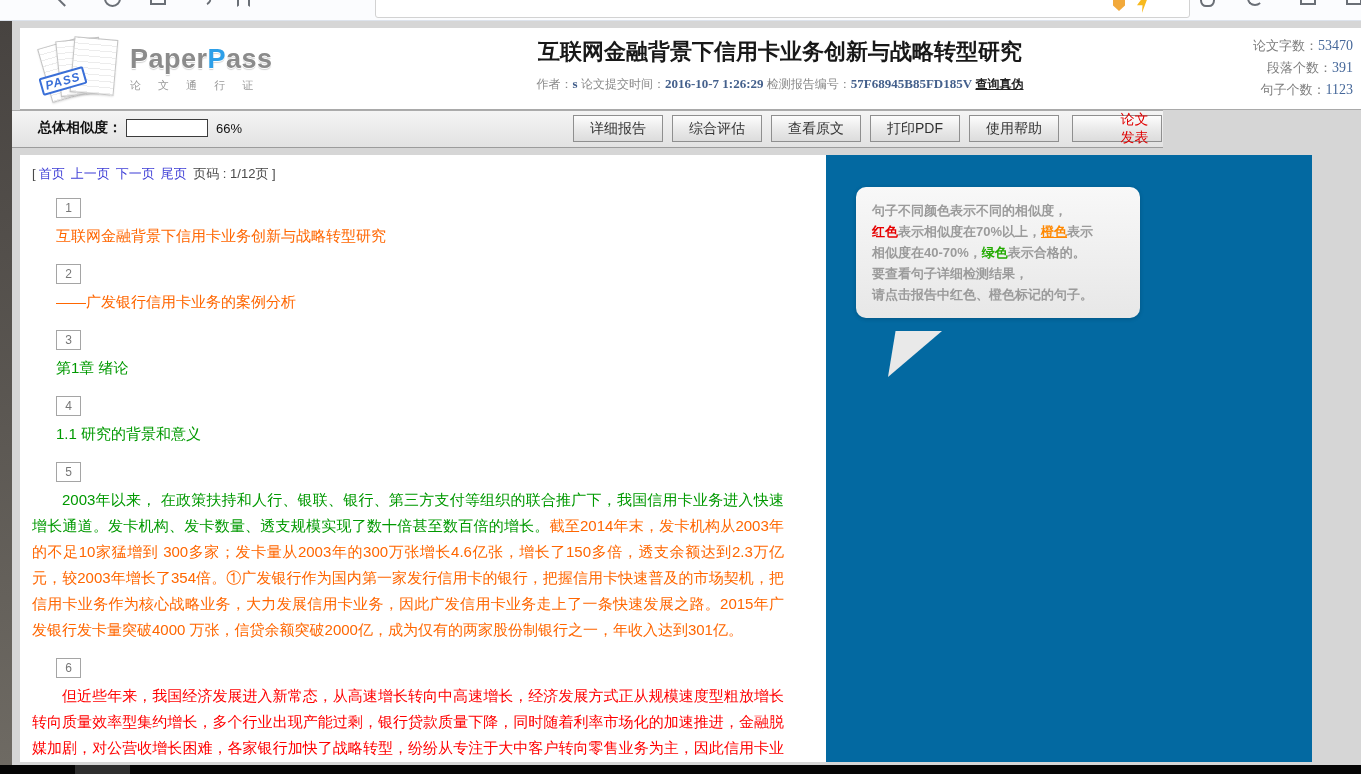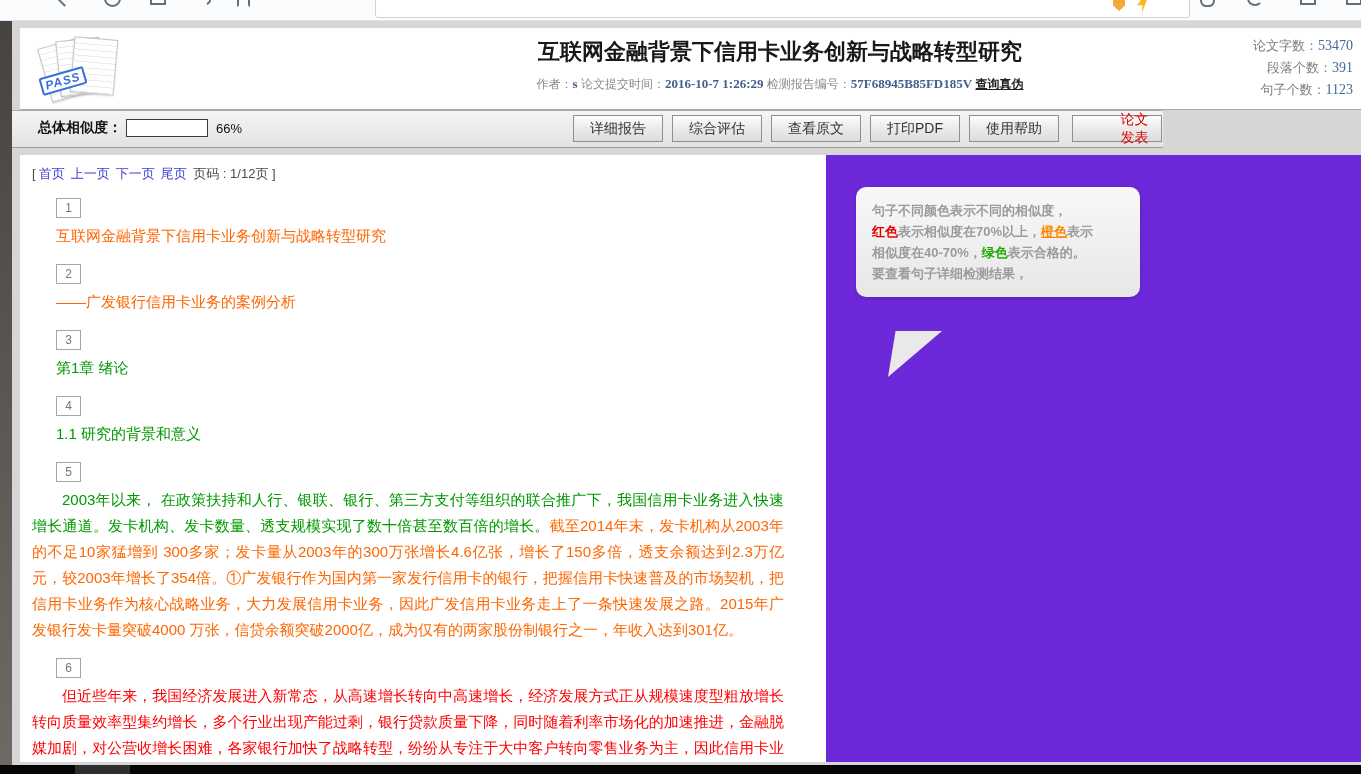--- a/index.html
+++ b/index.html
@@ -72,21 +72,21 @@
   .run-red{color:#ff0000;cursor:pointer;}
   .run-orange{color:#ff6600;cursor:pointer;}
   .run-green{color:#009900;}
   
   .scrollbar{position:absolute;top:2px;right:2px;bottom:2px;width:15px;background:#f3f3f3;border-left:1px solid #e2e2e2;}
   .scroll-up,.scroll-down{position:absolute;left:3px;width:0;height:0;border-left:5px solid transparent;border-right:5px solid transparent;cursor:pointer;}
   .scroll-up{top:6px;border-bottom:6px solid #8d8d8d;}
   .scroll-down{bottom:6px;border-top:6px solid #8d8d8d;}
   .scroll-thumb{position:absolute;left:1px;top:20px;width:11px;height:78px;background:linear-gradient(90deg,#cecece,#bcbcbc);border:1px solid #9d9d9d;border-radius:2px;cursor:pointer;}
   
-  .info-panel{position:absolute;left:826px;top:155px;width:535px;height:607px;background:#6d28d9;z-index:2;}
+  .info-panel{position:absolute;left:826px;top:155px;width:486px;height:607px;background:#0369a1;z-index:2;}
   .bubble{position:absolute;left:30px;top:32px;width:252px;padding:13px 16px;background:linear-gradient(180deg,#f8f8f8,#e7e7e7);border-radius:10px;box-shadow:0 1px 4px rgba(0,0,0,.18);font-size:13px;font-weight:bold;line-height:21px;color:#9b9b9b;}
   .bubble-tail{position:absolute;left:62px;top:176px;width:54px;height:46px;background:#e9e9e9;clip-path:polygon(0 100%,14% 0,100% 0);}
   .tip-red{color:#e60000;}
   .tip-orange{color:#ff8800;text-decoration:underline;}
   .tip-green{color:#22aa00;}
 </style>
 </head>
 <body>
 
 <div class="browser-bar">
@@ -108,20 +108,24 @@
 
 <div class="left-edge"></div>
 
 <div class="header">
   <div class="logo-wrap">
     <div class="paper-stack">
       <div class="sheet sheet1"></div>
       <div class="sheet sheet2"></div>
       <div class="sheet sheet3"></div>
       <div class="stamp">PASS</div>
+    </div>
+    <div class="brand">
+      <div class="brand-line"><span>Paper</span><span class="brand-p">P</span><span>ass</span></div>
+      <div class="brand-tag">论 文 通 行 证</div>
     </div>
   </div>
 
   <div class="title-wrap">
     <div class="doc-title">互联网金融背景下信用卡业务创新与战略转型研究</div>
     <div class="doc-meta">
       <span>作者：</span><span class="meta-val">s</span>
       <span>论文提交时间：</span><span class="meta-val">2016-10-7 1:26:29</span>
       <span>检测报告编号：</span><span class="meta-val">57F68945B85FD185V</span>
       <span class="verify">查询真伪</span>
@@ -173,19 +177,20 @@
     <div class="scroll-down"></div>
   </div>
 </div>
 
 <div class="info-panel">
   <div class="bubble" id="bubble">
       <div><span>句子不同颜色表示不同的相似度，</span></div>
       <div><span class="tip-red">红色</span><span>表示相似度在70%以上，</span><span class="tip-orange">橙色</span><span>表示</span></div>
       <div><span>相似度在40-70%，</span><span class="tip-green">绿色</span><span>表示合格的。</span></div>
       <div><span>要查看句子详细检测结果，</span></div>
+      <div><span>请点击报告中红色、橙色标记的句子。</span></div>
     </div>
   <div class="bubble-tail"></div>
 </div>
 
 <div class="taskbar">
   <div class="taskbar-seg"></div>
 </div>
 
 </body></html>

